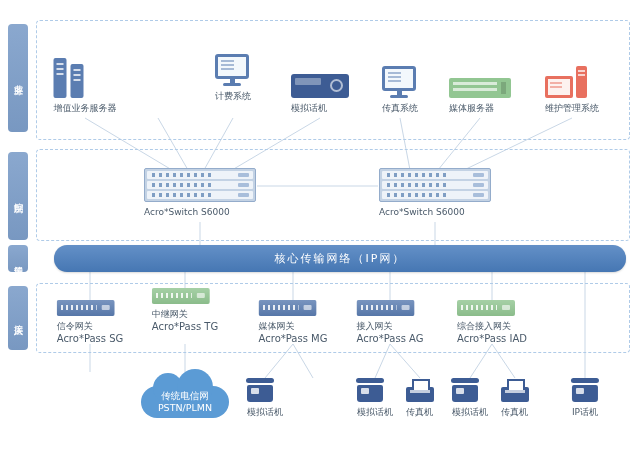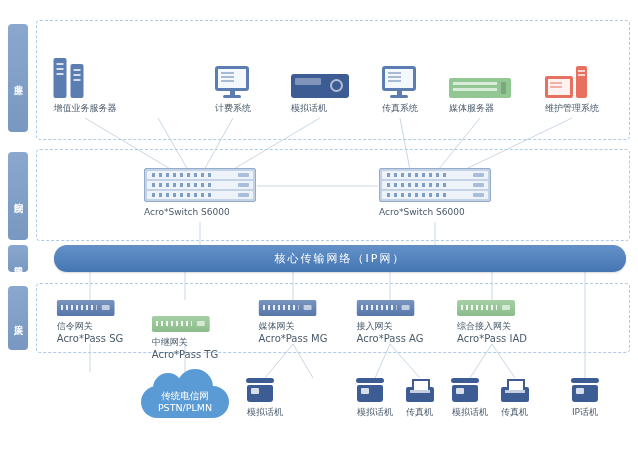--- a/index.html
+++ b/index.html
@@ -148,21 +148,21 @@
 
   <div class="node" style="left:85px;top:52px">
     <div class="ibox" style="height:46px">
       <div class="ic-towers c-blue">
           <i class="t a"></i>
           <i class="t b"></i>
         </div>
     </div>
     <div class="lbl">增值业务服务器</div>
   </div>
-  <div class="node" style="left:233px;top:52px">
+  <div class="node" style="left:233px;top:40px">
     <div class="ibox" style="height:46px">
       <div class="ic-monitor c-teal">
           <i class="scr"></i>
           <i class="neck"></i>
           <i class="foot"></i>
         </div>
     </div>
     <div class="lbl">计费系统</div>
   </div>
   <div class="node" style="left:320px;top:52px">
@@ -214,21 +214,21 @@
     <div class="lbl">Acro*Switch S6000</div>
   </div>
 
   <div class="bus">核心传输网络（IP网）</div>
 
   <div class="node" style="left:90px;top:300px">
     <div class="ic-gw c-blue"></div>
     <div class="lbl">信令网关</div>
     <div class="lbl2">Acro*Pass SG</div>
   </div>
-  <div class="node" style="left:185px;top:316px">
+  <div class="node" style="left:185px;top:288px">
     <div class="ic-gw c-green"></div>
     <div class="lbl">中继网关</div>
     <div class="lbl2">Acro*Pass TG</div>
   </div>
   <div class="node" style="left:293px;top:300px">
     <div class="ic-gw c-blue"></div>
     <div class="lbl">媒体网关</div>
     <div class="lbl2">Acro*Pass MG</div>
   </div>
   <div class="node" style="left:390px;top:300px">

